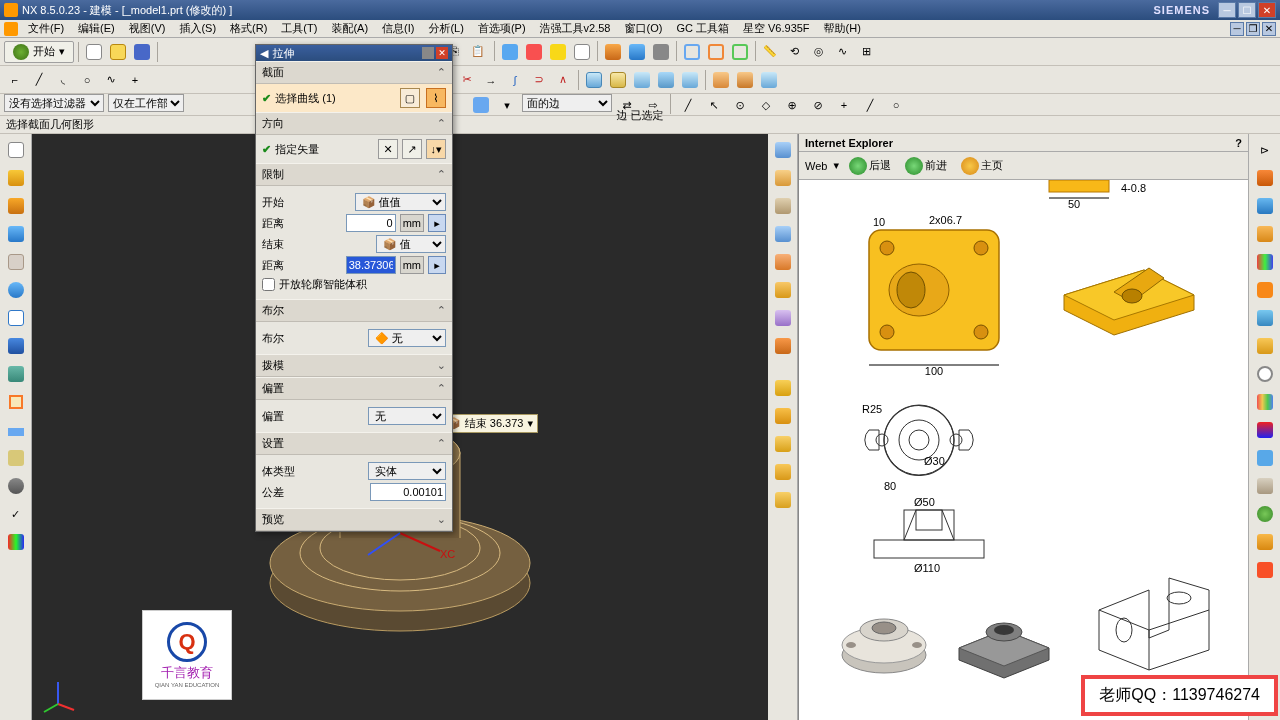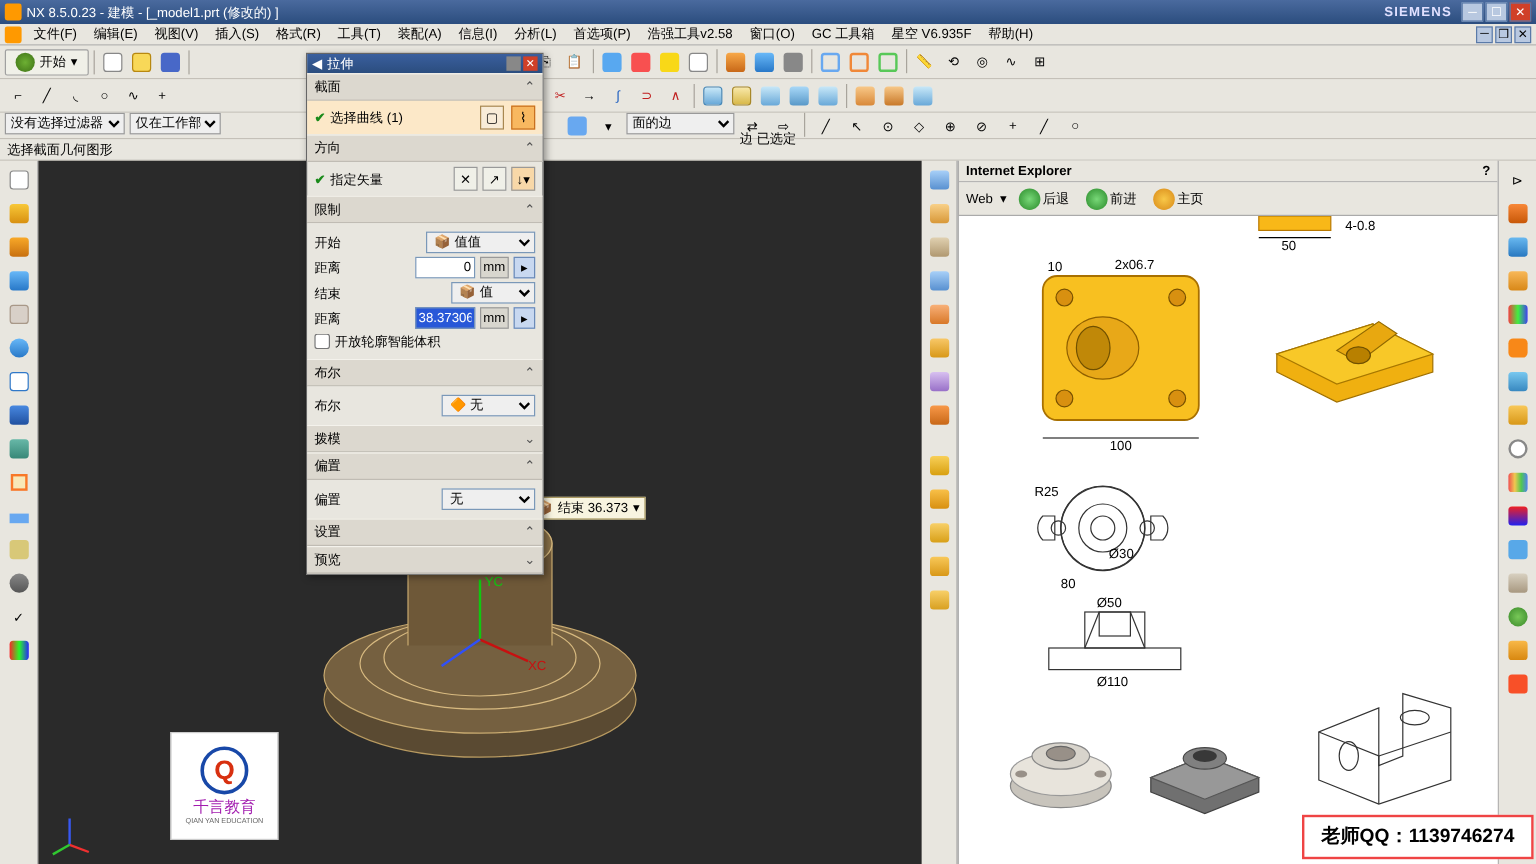--- a/index.html
+++ b/index.html
@@ -58,21 +58,21 @@
 .vec-row .check { color: #1a8a1a; font-weight: bold; }
 .vec-row .vbtn { width: 20px; height: 20px; border: 1px solid #999; background: #f0f0e8; cursor: pointer; display: flex; align-items: center; justify-content: center; }
 .dlg-btns { padding: 4px; display: flex; justify-content: center; gap: 6px; background: #e8e6df; }
 .dlg-btns button { padding: 2px 10px; border: 1px solid #888; background: #e0ddd4; cursor: pointer; font-size: 11px; }
 .dlg-btns button.primary { border: 2px solid #2a7a2a; background: #d0f0c8; }
 
 .model3d { position: absolute; left: 50%; top: 50%; transform: translate(-50%, -40%); }
 .on-canvas-label { position: absolute; background: #f8f4e0; border: 1px solid #a89860; padding: 1px 4px; font-size: 10px; display: flex; align-items: center; gap: 4px; }
 .quote-text { position: absolute; bottom: 18px; left: 220px; color: #c8c0b0; font-size: 15px; font-family: "KaiTi", serif; }
 .qy-logo { position: absolute; bottom: 20px; left: 110px; width: 90px; height: 90px; background: #fff; border: 1px solid #ccc; display: flex; flex-direction: column; align-items: center; justify-content: center; }
-.teacher-qq { position: absolute; right: 2px; bottom: 4px; background: #fff; padding: 6px 14px; font-size: 16px; font-weight: bold; border: 2px solid #ef4444; z-index: 100; }
+.teacher-qq { position: absolute; right: 2px; bottom: 4px; background: #fff; padding: 6px 14px; font-size: 16px; font-weight: normal; border: 4px solid #ef4444; z-index: 100; }
 
 .mid-tools { width: 30px; background: #e8e6df; border-right: 1px solid #aaa; display: flex; flex-direction: column; align-items: center; padding-top: 4px; gap: 4px; }
 .sel-hint-center { position: absolute; left: 50%; top: -8px; transform: translateX(-50%); color: #000; }
 .cb-icon { display:inline-block; width:16px; height:16px; border-radius:3px; }
 </style>
 </head>
 <body>
 
 <div class="titlebar">
   <div class="nxicon"></div>
@@ -632,20 +632,32 @@
       <label>偏置</label>
         <div class="fill"></div>
       <select style="width:78px"><option>无</option></select>
     </div>
   </div>
 
   <div class="dlg-sec-hdr">
       <span>设置</span>
       <span class="exp">⌃</span>
     </div>
+  <div class="dlg-body">
+    <div class="dlg-row">
+      <label>体类型</label>
+        <div class="fill"></div>
+      <select style="width:78px"><option>实体</option></select>
+    </div>
+    <div class="dlg-row">
+      <label>公差</label>
+        <div class="fill"></div>
+      <input type="text" style="width: 76px;" value="0.00101">
+    </div>
+  </div>
 
   <div class="dlg-sec-hdr">
       <span>预览</span>
       <span class="exp">⌄</span>
     </div>
 
 </div>
 
 <div class="teacher-qq">老师QQ：1139746274</div>
 

